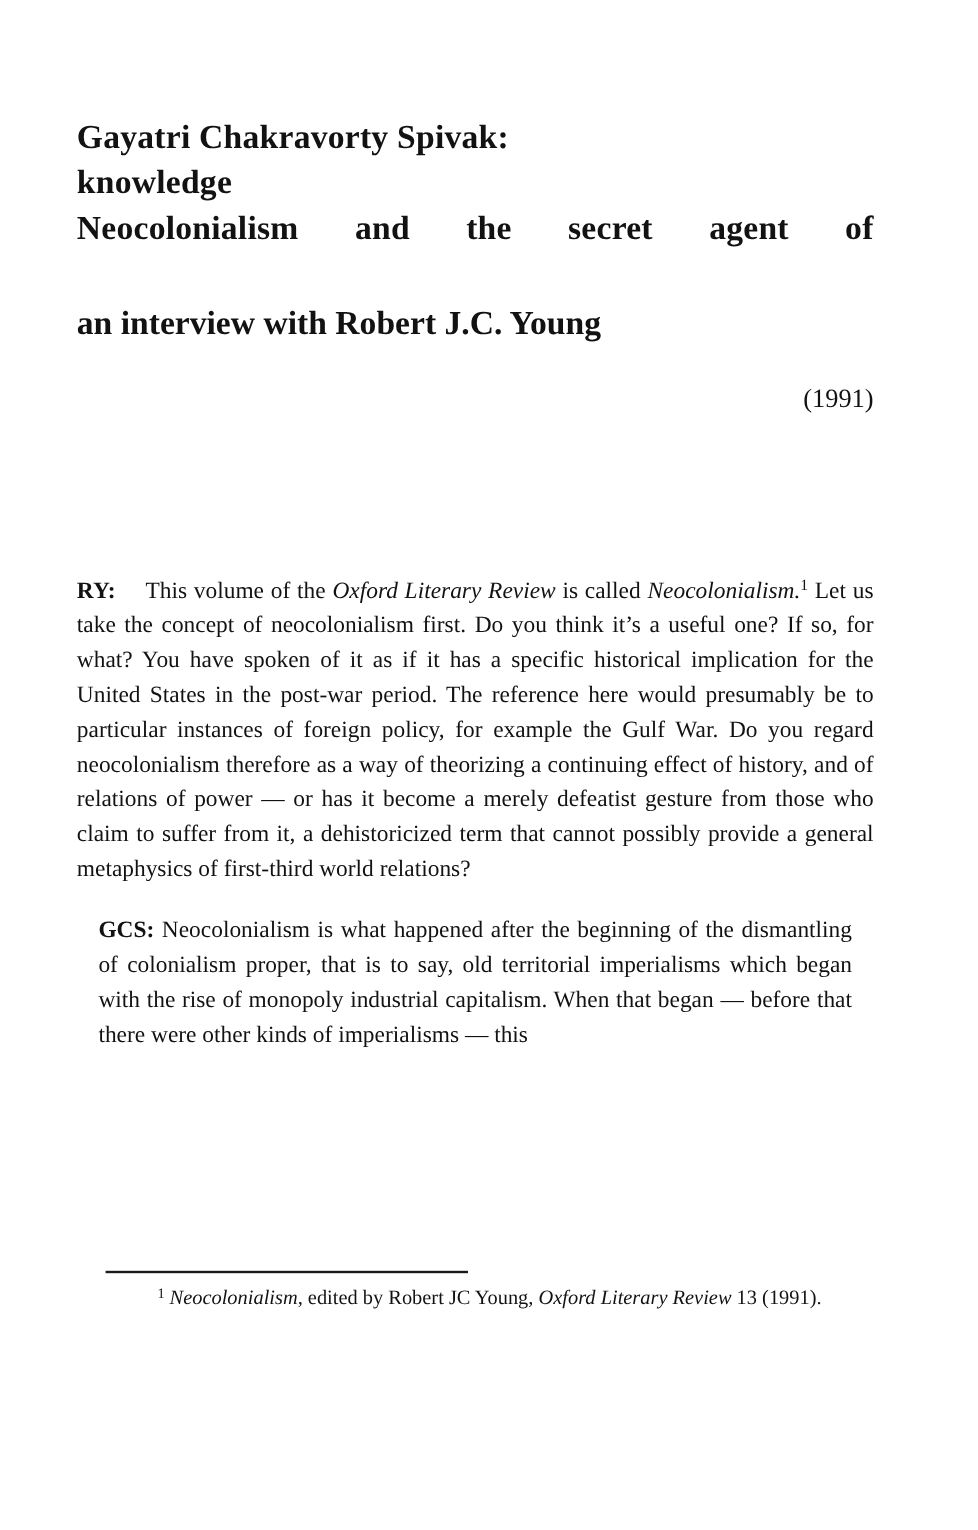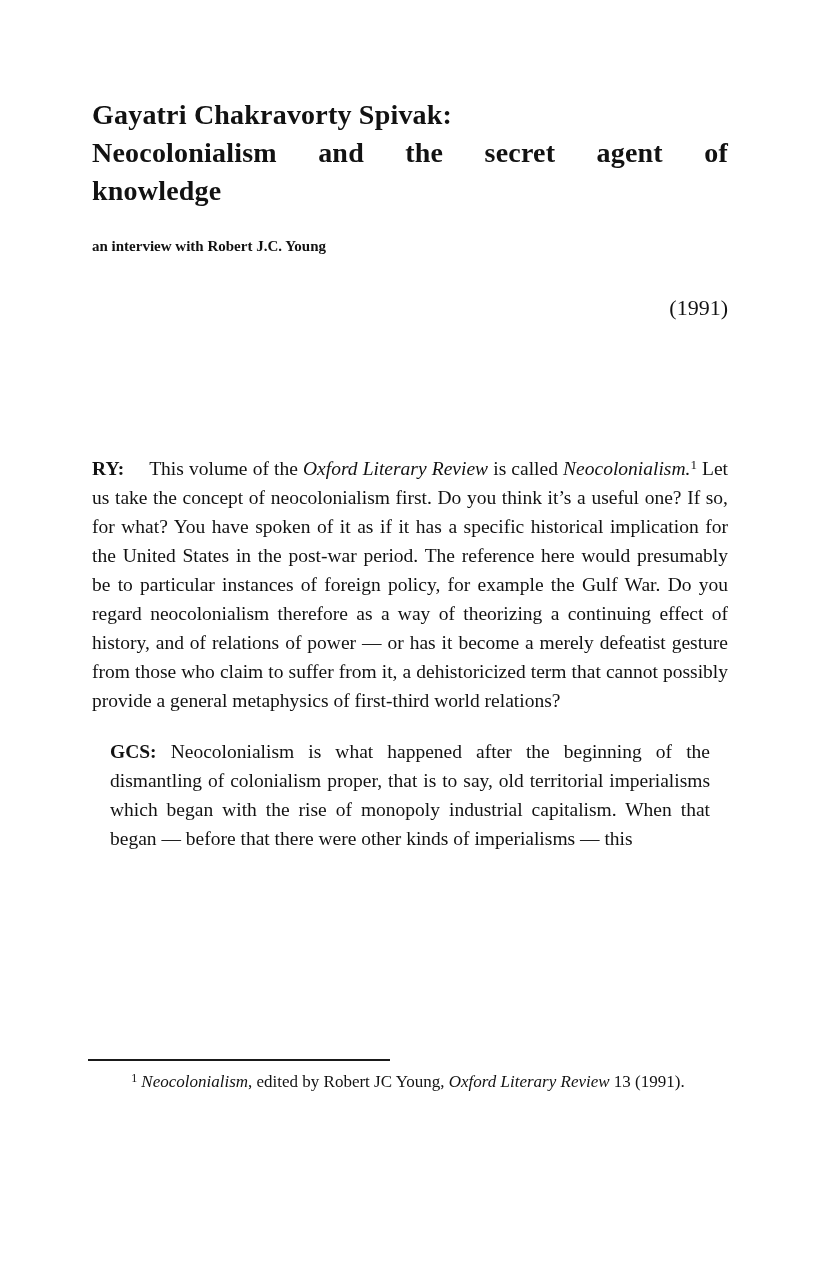--- a/index.html
+++ b/index.html
@@ -6,39 +6,39 @@
     margin: 0;
     padding: 0;
     background: #ffffff;
   }
   .page {
     position: relative;
     width: 815px;
     height: 1275px;
     background: #ffffff;
     box-sizing: border-box;
-    padding: 96px 87px 0 92px;
+    padding: 96px 87px 0 64px;
     font-family: "Liberation Serif", serif;
     color: #121212;
     overflow: hidden;
   }
   .title {
     font-weight: bold;
     font-size: 28px;
     line-height: 38px;
     letter-spacing: 0.2px;
   }
   .title-line-justify {
     text-align: justify;
     text-align-last: justify;
   }
   .subtitle {
-    margin-top: 20px;
+    margin-top: 44px;
     font-weight: bold;
-    font-size: 15px;
+    font-size: 28px;
     line-height: 32px;
   }
   .year {
     margin-top: 30px;
     font-size: 22px;
     line-height: 32px;
     text-align: right;
   }
   .body-text {
     margin-top: 130px;
@@ -93,22 +93,22 @@
     margin-right: 4px;
   }
 </style>
 </head>
 <body>
 
 <div class="page">
 
   <div class="title">
     <div class="title-line">Gayatri Chakravorty Spivak:</div>
+    <div class="title-line">knowledge</div>
     <div class="title-line title-line-justify">Neocolonialism and the secret agent of</div>
-    <div class="title-line">knowledge</div>
   </div>
 
   <div class="subtitle">an interview with Robert J.C. Young</div>
 
   <div class="year">(1991)</div>
 
   <div class="body-text">
 
     <p class="para-q"><span class="speaker">RY:</span><span class="qgap"></span><span>This volume of the </span><span class="it">Oxford Literary Review</span><span> is called </span><span class="it">Neocolonialism.</span><sup class="fn-ref">1</sup><span> Let us take the concept of neocolonialism first. Do you think it’s a useful one? If so, for what? You have spoken of it as if it has a specific historical implication for the United States in the post-war period. The reference here would presumably be to particular instances of foreign policy, for example the Gulf War. Do you regard neocolonialism therefore as a way of theorizing a continuing effect of history, and of relations of power — or has it become a merely defeatist gesture from those who claim to suffer from it, a dehistoricized term that cannot possibly provide a general metaphysics of first-third world relations?</span></p>
 

